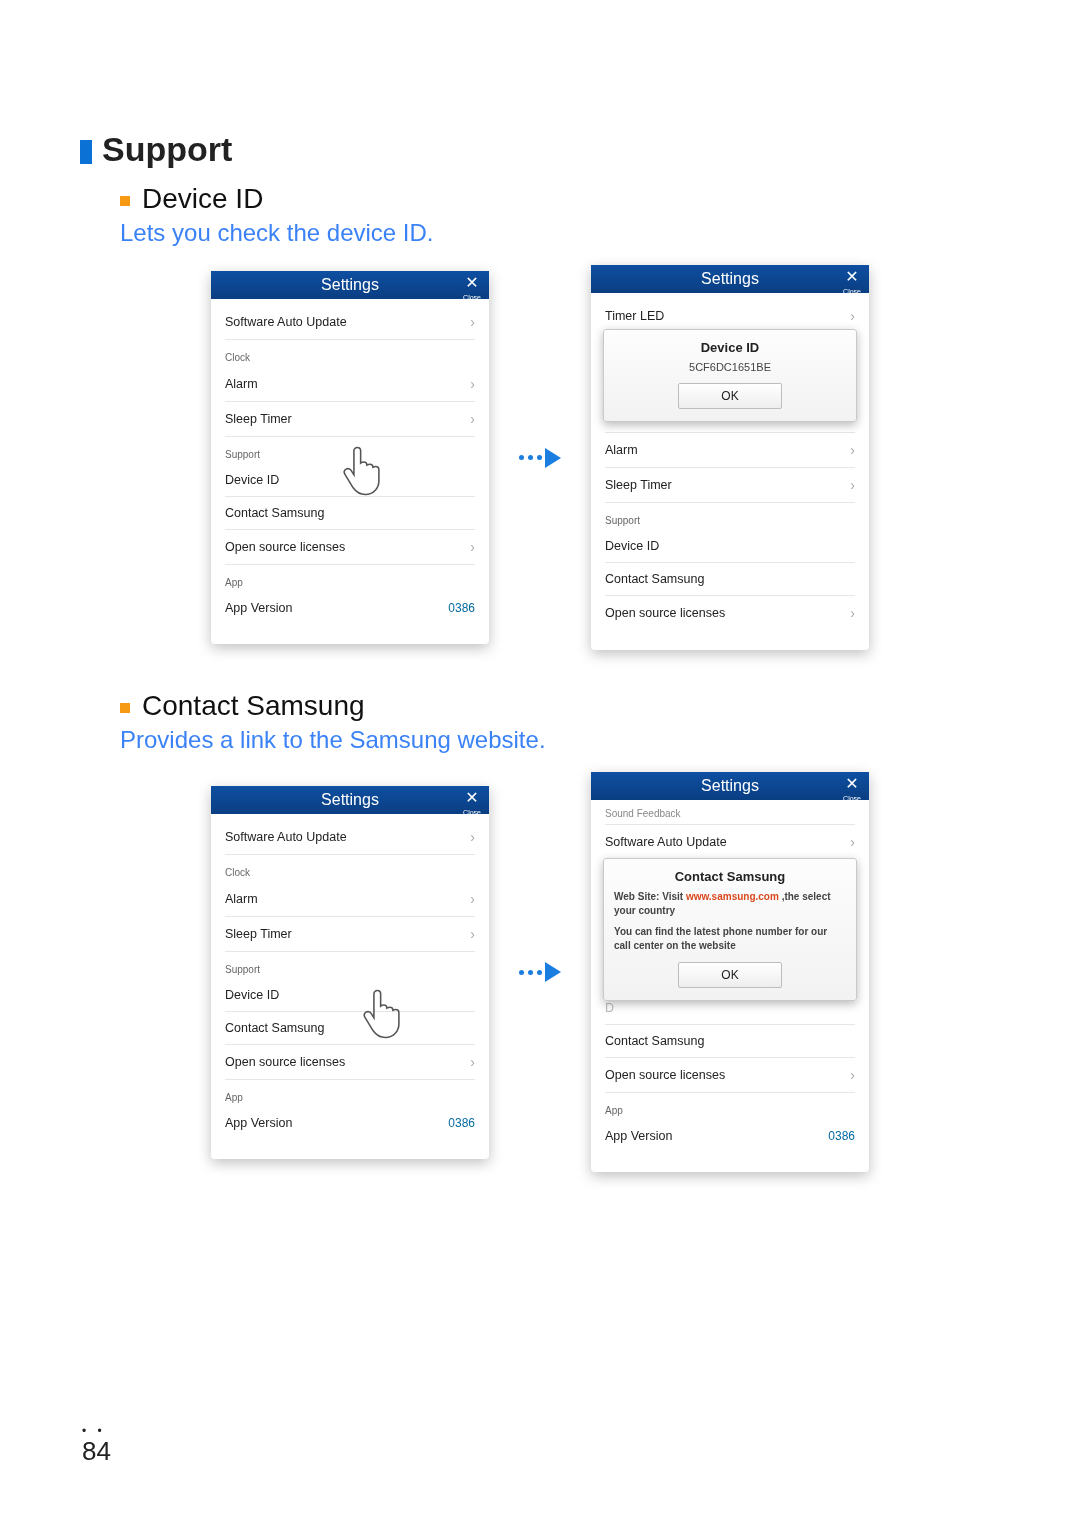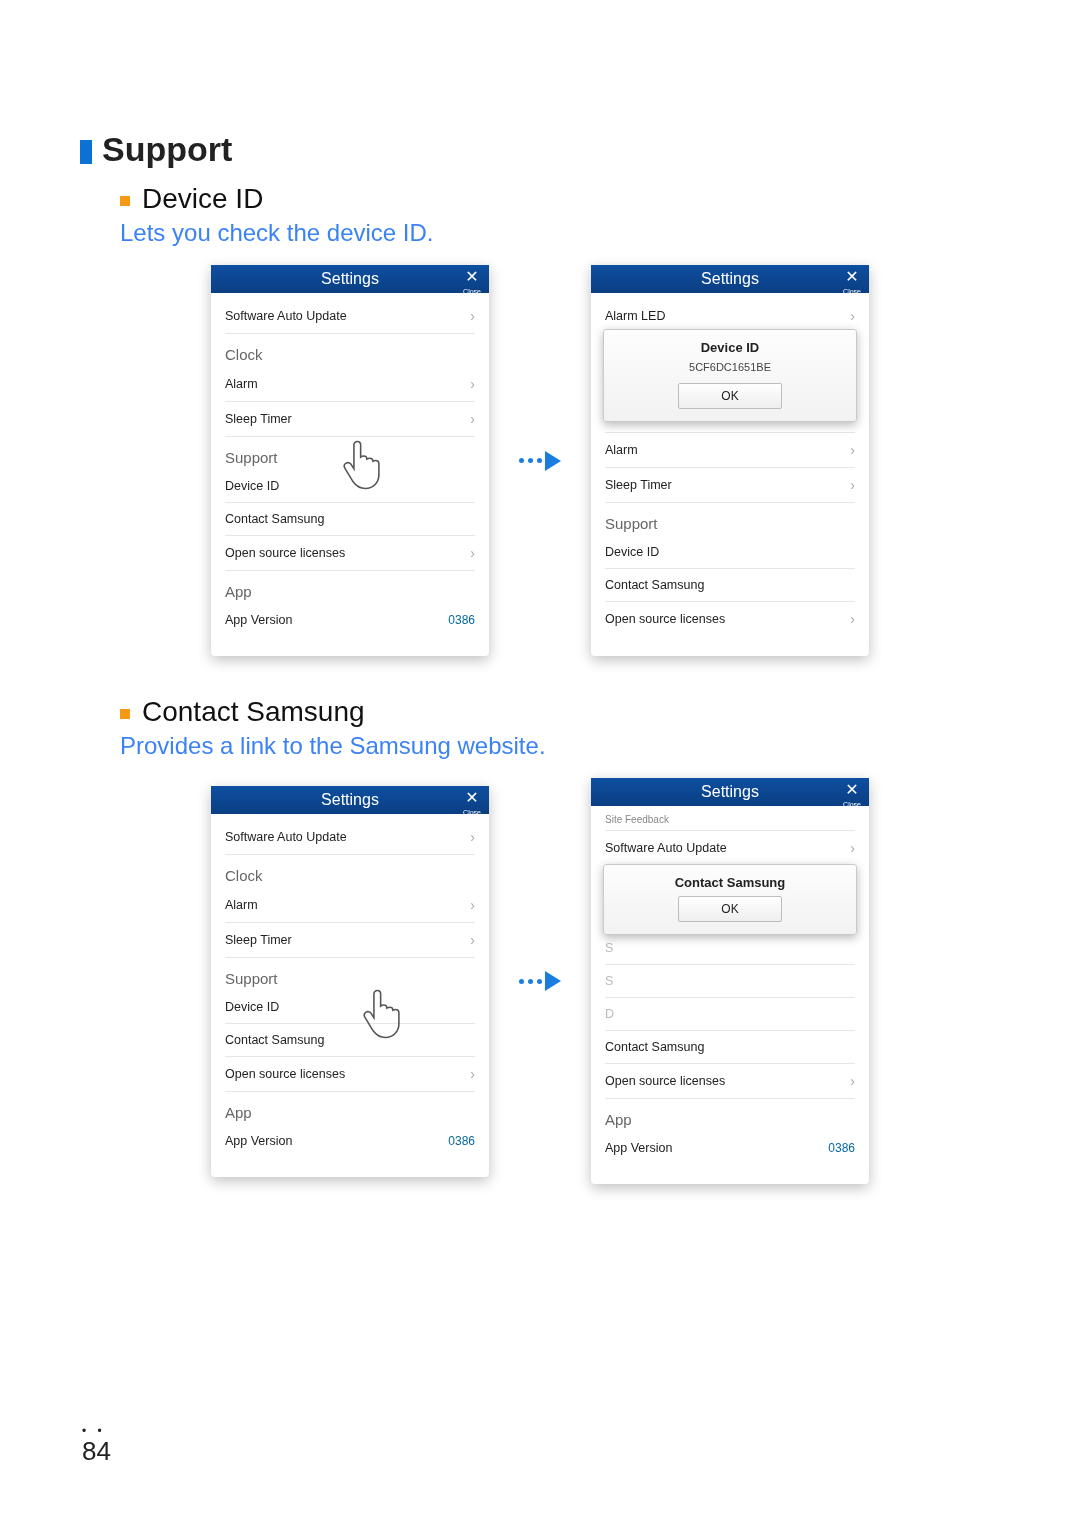--- a/index.html
+++ b/index.html
@@ -44,21 +44,21 @@
   }
   .ph-close .lbl { display:block; font-size: 7px; margin-top:1px; }
 
   .ph-body { padding: 6px 14px 20px 14px; font-size: 12.5px; color: #222; }
   .row {
     display: flex; justify-content: space-between; align-items: center;
     padding: 9px 0; border-bottom: 1px solid #e6e6e6;
   }
   .row.noborder { border-bottom: none; }
   .section-hdr {
-    font-size: 15px; color: #666; padding: 12px 0 4px 0;
+    font-size: 10px; color: #666; padding: 12px 0 4px 0;
   }
   .chev { color: #aaa; font-size: 14px; font-weight: 300; }
   .val  { color: #0369a1; font-size: 12px; }
 
   .arrow-transition { display: flex; align-items: center; }
   .dots { display: flex; gap: 4px; margin-right: 3px; }
   .dot { width: 5px; height: 5px; border-radius: 50%; background: #1a7de0; }
   .tri {
     width: 0; height: 0; border-top: 10px solid transparent;
     border-bottom: 10px solid transparent; border-left: 16px solid #1a7de0;
@@ -170,21 +170,21 @@
   <div class="phone">
     <div class="ph-header">
       <span>Settings</span>
       <div class="ph-close">
         <span>✕</span>
         <span class="lbl">Close</span>
       </div>
     </div>
     <div class="ph-body" style="position:relative; min-height:280px;">
       <div class="row">
-        <span>Alarm LED</span>
+        <span>Timer LED</span>
         <span class="chev">›</span>
       </div>
       <div class="row">
           <span style="color:#bbb">S</span>
         </div>
       <div class="row">
           <span style="color:#bbb">S</span>
         </div>
       <div class="row">
           <span style="color:#bbb">C</span>
@@ -282,21 +282,21 @@
 
   <div class="phone">
     <div class="ph-header">
       <span>Settings</span>
       <div class="ph-close">
         <span>✕</span>
         <span class="lbl">Close</span>
       </div>
     </div>
     <div class="ph-body" style="position:relative; min-height:300px;">
-      <div class="partial-top-row">Site Feedback</div>
+      <div class="partial-top-row">Sound Feedback</div>
       <div class="row">
         <span>Software Auto Update</span>
         <span class="chev">›</span>
       </div>
       <div class="row">
           <span style="color:#bbb">C</span>
         </div>
       <div class="row">
           <span style="color:#bbb">A</span>
         </div>
@@ -317,20 +317,25 @@
         <span class="chev">›</span>
       </div>
       <div class="section-hdr">App</div>
       <div class="row noborder">
         <span>App Version</span>
         <span class="val">0386</span>
       </div>
 
       <div class="popup small-text" style="top:58px;">
         <div class="title">Contact Samsung</div>
+        <div class="body">
+          <b><span>Web Site: Visit </span><span class="link">www.samsung.com</span><span> ,the select your country</span></b>
+          <div style="height:8px"></div>
+          <b><span>You can find the latest phone number for our call center on the website</span></b>
+        </div>
         <div class="okbtn">OK</div>
       </div>
     </div>
   </div>
 </div>
 
 <div class="pagenum">
   <span class="dots-above">• •</span>
   <span>84</span>
 </div>

